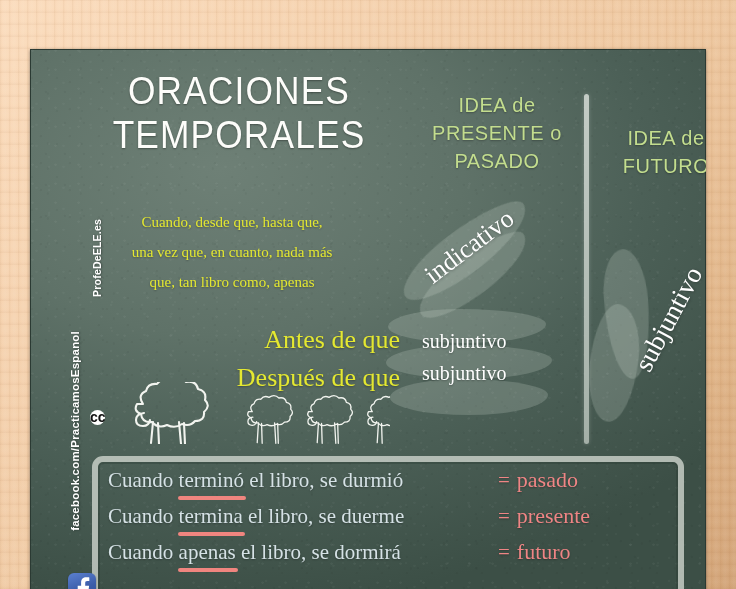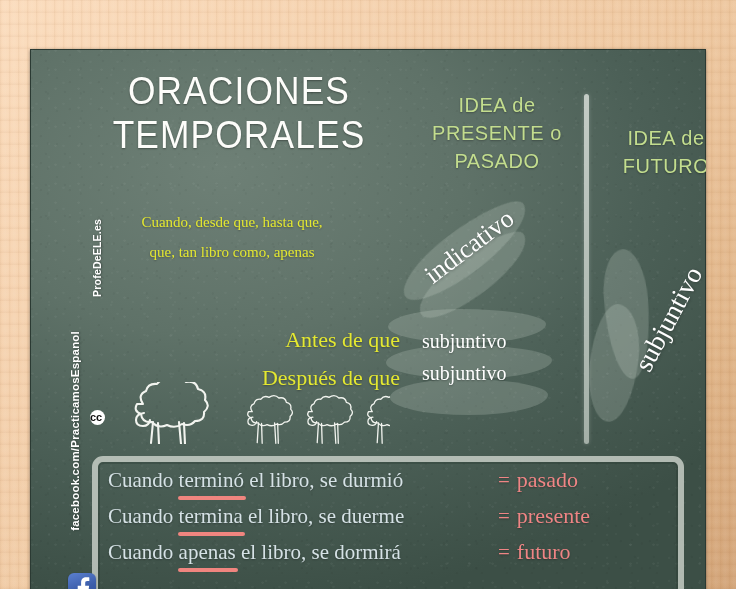--- a/index.html
+++ b/index.html
@@ -95,21 +95,21 @@
     line-height: 30px;
     text-align: center;
     text-shadow: 0 1px 2px rgba(0,0,0,.3);
   }
   #conjunctions .ln { display: block; white-space: nowrap; }
 
   #antes-block {
     left: 18px; top: 272px; width: 352px;
     color: #e4e831;
     font-family: "Liberation Serif", serif;
-    font-size: 22px;
+    font-size: 26px;
     line-height: 38px;
     text-align: right;
     text-shadow: 0 1px 2px rgba(0,0,0,.3);
   }
   #antes-block .ln { display: block; white-space: nowrap; }
 
   
   .col-head {
     color: #c3dd8e;
     font-family: "Liberation Sans", sans-serif;
@@ -255,21 +255,21 @@
     font-size: 10.5px;
     letter-spacing: .2px;
     text-shadow: 0 1px 2px rgba(0,0,0,.4);
   }
   #cc-badge {
     left: 60px; top: 361px;
     width: 15px; height: 15px;
     border-radius: 50%;
     background: #ffffff;
     color: #111;
-    font-size: 11px;
+    font-size: 14px;
     font-weight: bold;
     line-height: 15px;
     text-align: left;
     z-index: 5;
   }
   #fb-icon {
     left: 38px; top: 524px;
     width: 28px; height: 28px;
     border-radius: 6px;
     background: linear-gradient(160deg, #5b80d0 0%, #3b5ca8 55%, #32509a 100%);
@@ -304,20 +304,21 @@
 
     <div id="head-future" class="layer col-head">
       <span class="ln">IDEA de</span>
       <span class="ln">FUTURO</span>
     </div>
 
     <div id="divider" class="layer"></div>
 
     <div id="conjunctions" class="layer">
       <span class="ln">Cuando, desde que, hasta que,</span>
+      <span class="ln">una vez que, en cuanto, nada más</span>
       <span class="ln">que, tan libro como, apenas</span>
     </div>
 
     <div id="antes-block" class="layer">
       <span class="ln">Antes de que</span>
       <span class="ln">Después de que</span>
     </div>
 
     <div id="indicativo-rot" class="layer rot-word">indicativo</div>
     <div id="subjuntivo-rot" class="layer rot-word">subjuntivo</div>

